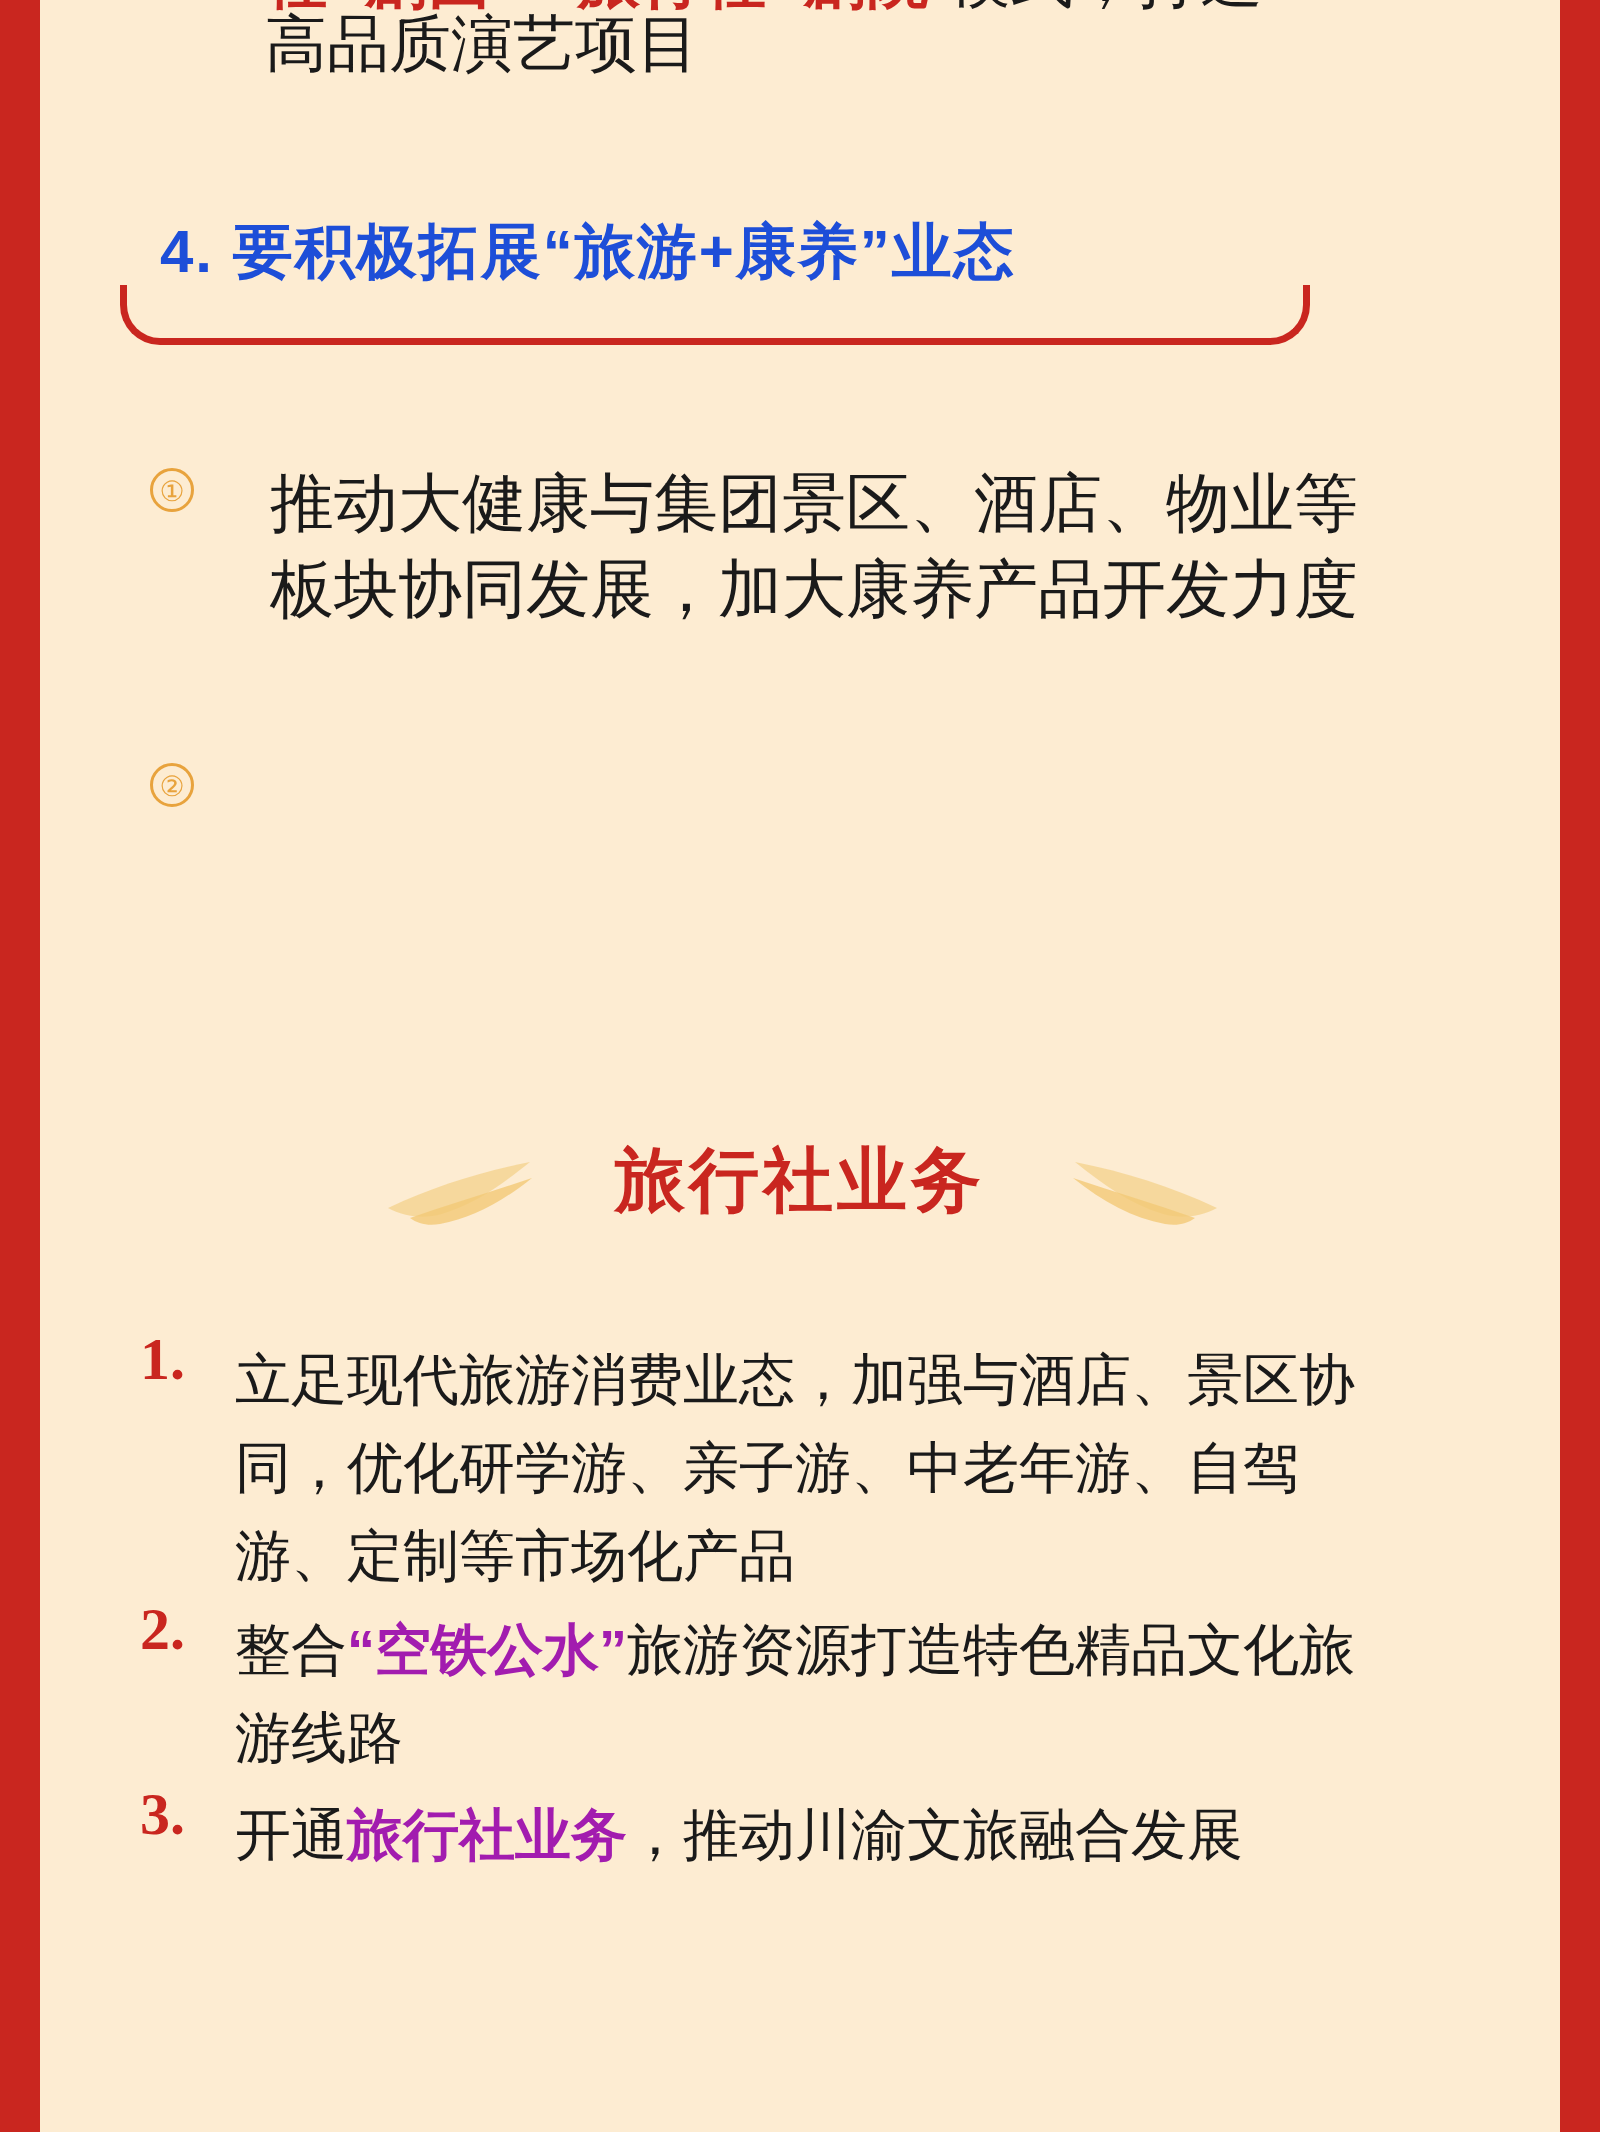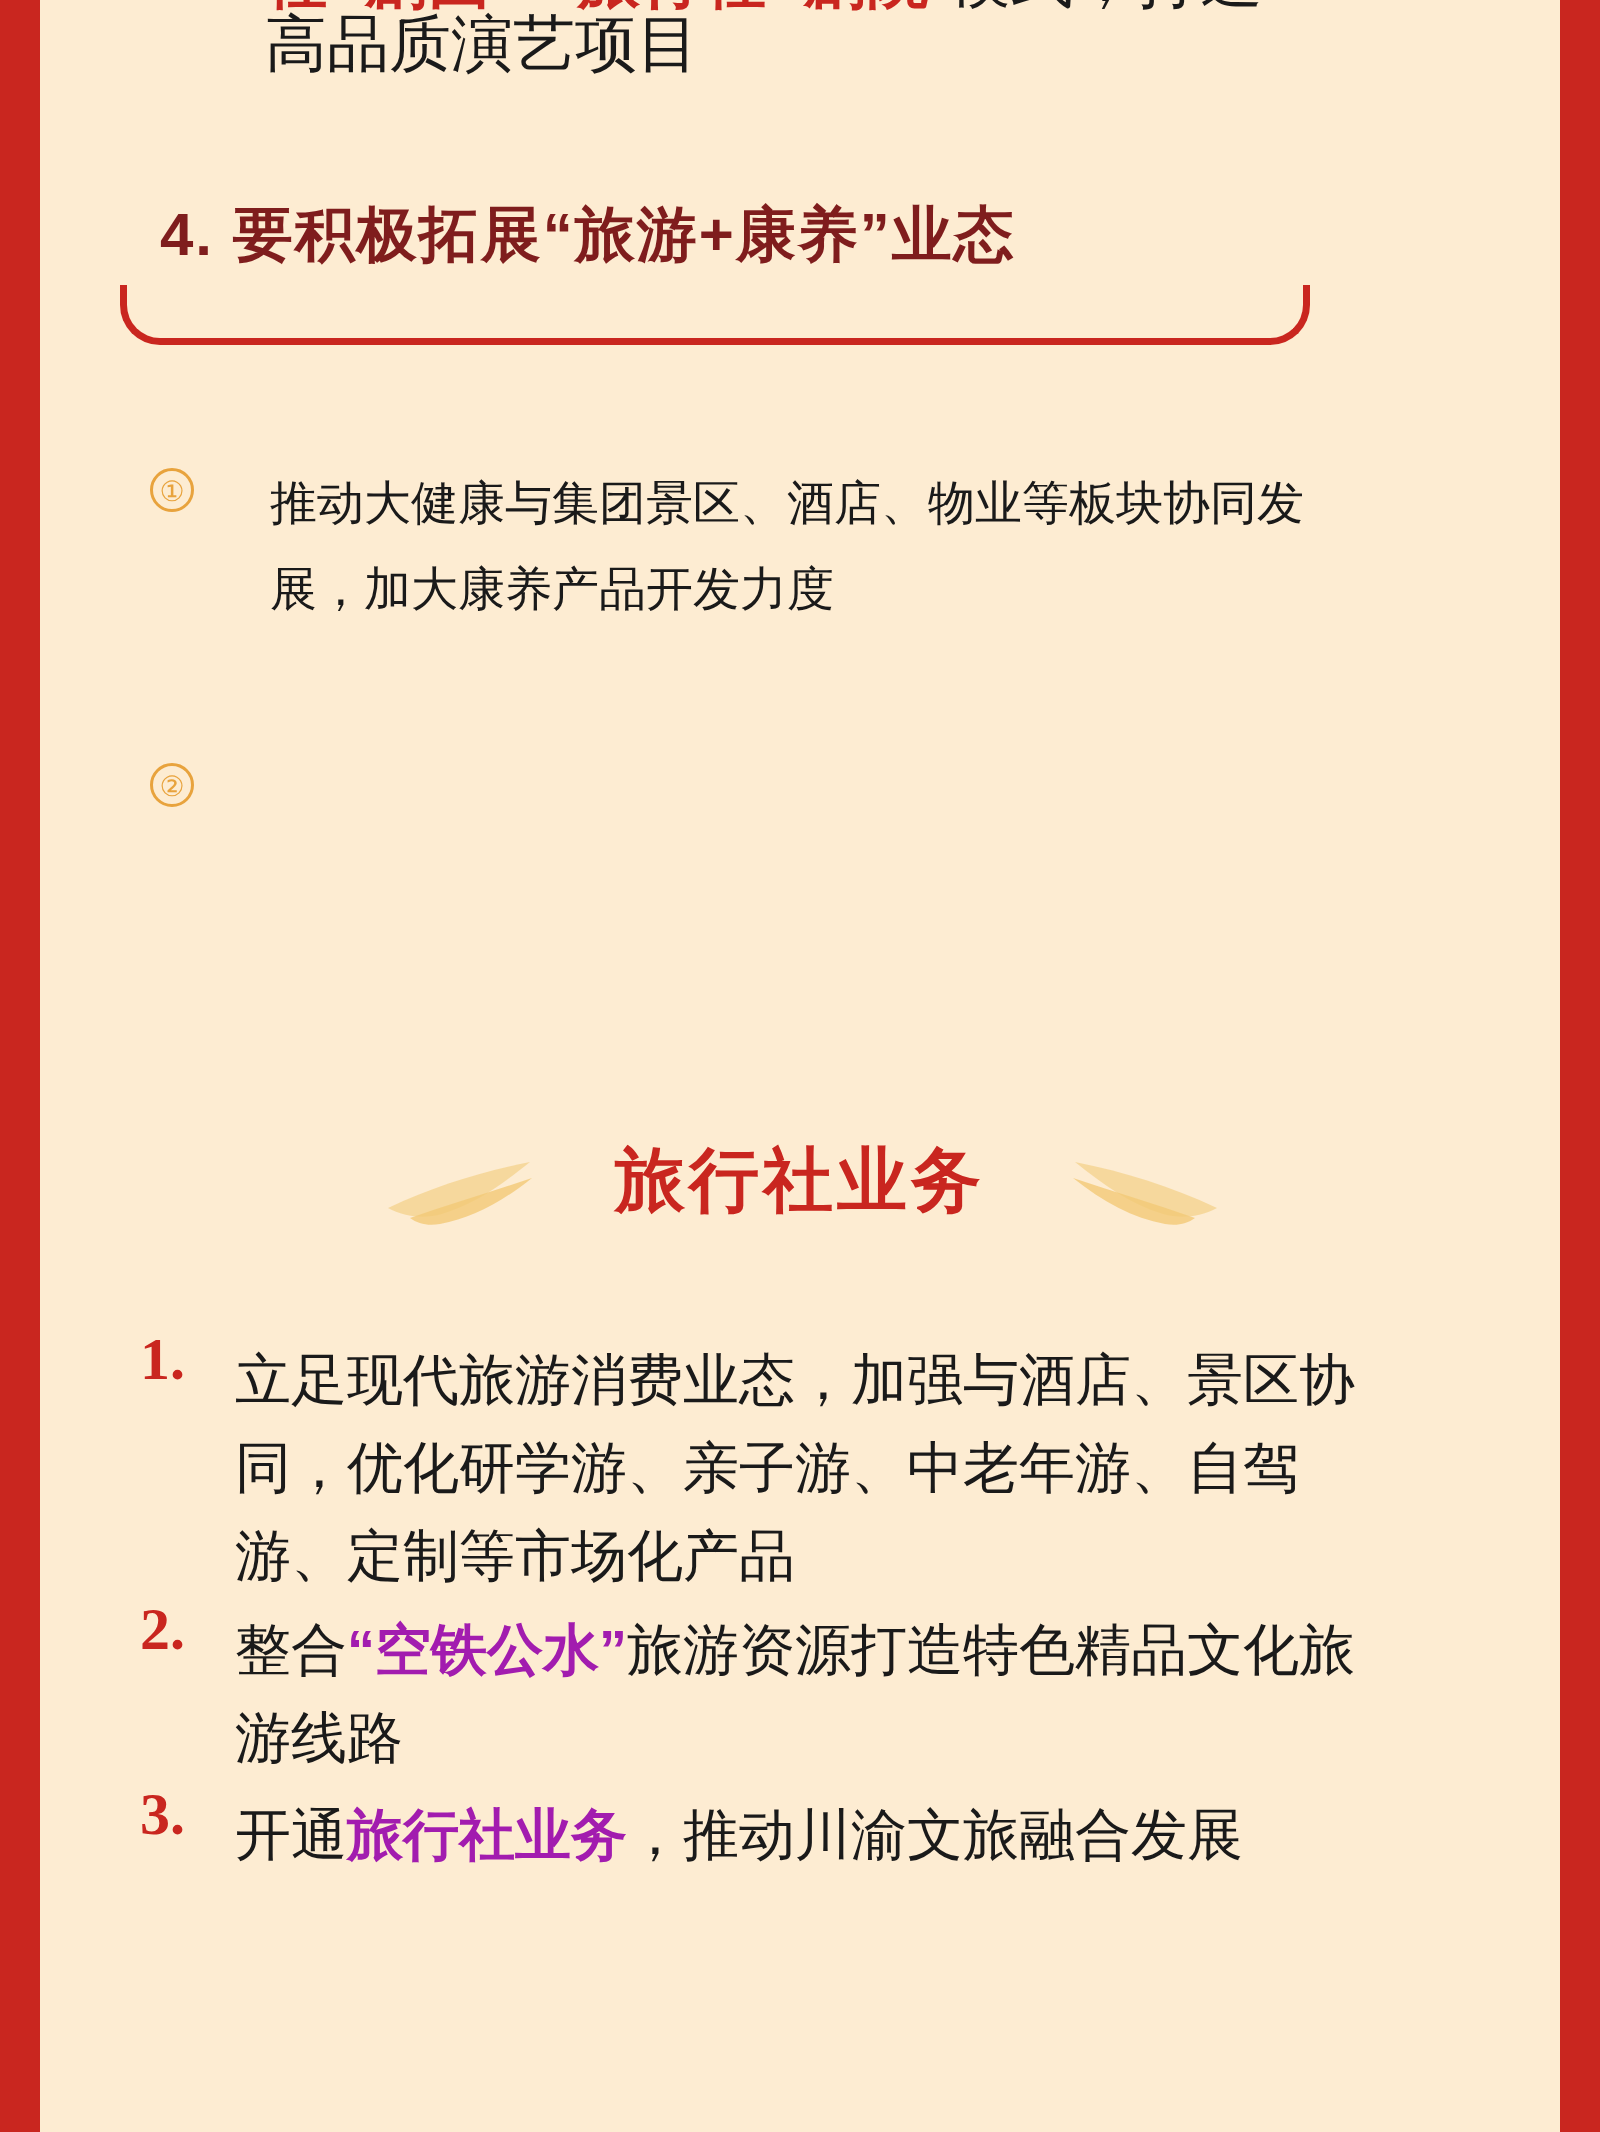--- a/index.html
+++ b/index.html
@@ -72,24 +72,24 @@
   .head4-wrap {
     position: absolute;
     left: 80px;
     top: 195px;
     width: 1220px;
     height: 150px;
   }
   .head4 {
     position: absolute;
     left: 40px;
-    top: 0;
+    top: 17px;
     font-size: 60px;
     font-weight: bold;
-    color: #7f1d1d;
+    color: #1d4ed8;
     white-space: nowrap;
     letter-spacing: 2px;
   }
   .head4-rule {
     position: absolute;
     left: 0;
     top: 90px;
     width: 1190px;
     height: 60px;
     border: 7px solid #c9261f;
@@ -119,21 +119,21 @@
     line-height: 42px;
     text-align: center;
     box-sizing: border-box;
     font-family: "Liberation Sans", sans-serif;
   }
   .circ-text {
     position: absolute;
     left: 120px;
     top: 0;
     width: 1090px;
-    font-size: 47px;
+    font-size: 64px;
     line-height: 86px;
     color: #1a1a1a;
   }
   .circ-text .red-b {
     color: #c9261f;
     font-weight: bold;
   }
 
   
   .banner {

